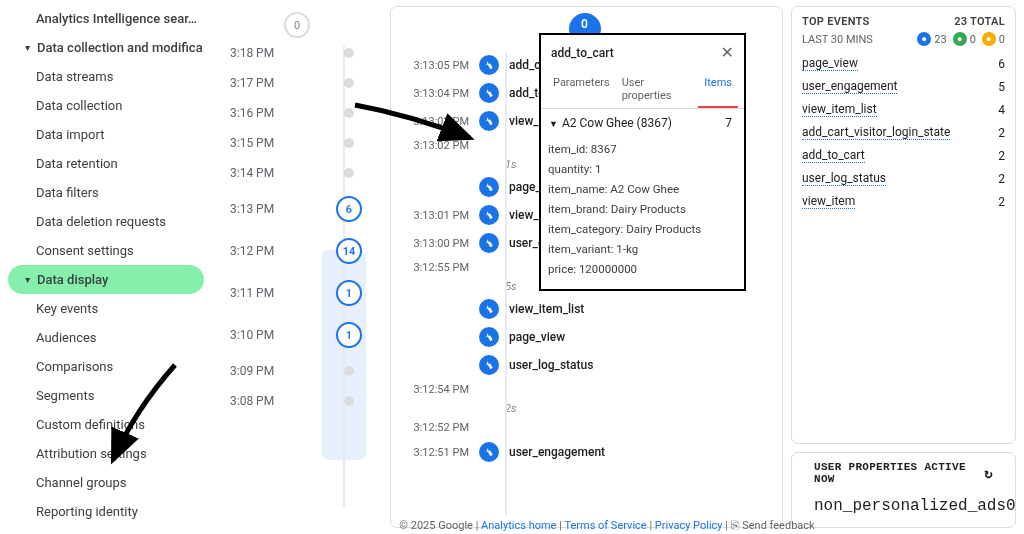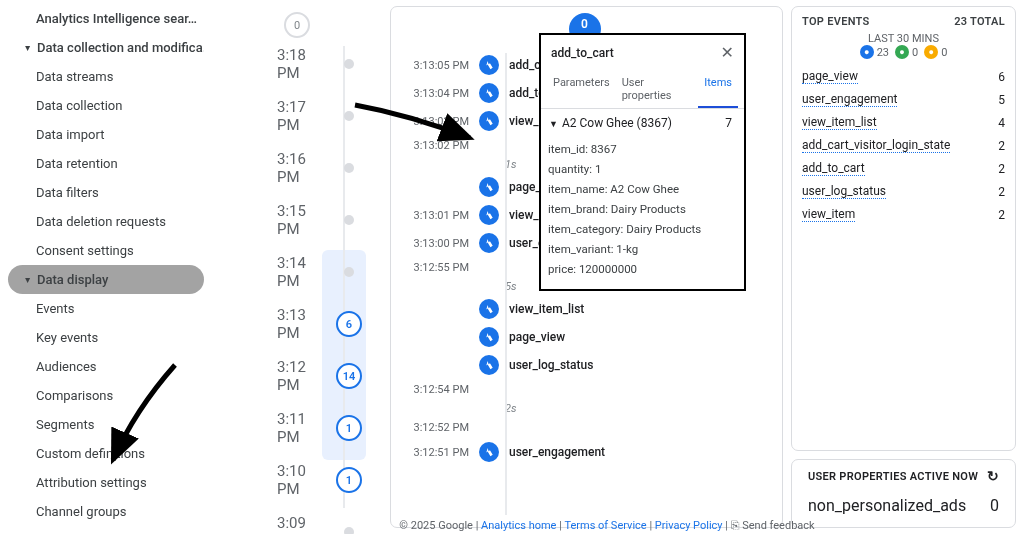--- a/index.html
+++ b/index.html
@@ -43,21 +43,21 @@
       content: '▸';
       transform: rotate(90deg) translateX(1px);
       display: inline-block;
       margin-right: 6px;
       font-size: 10px;
       color: #3c4043;
     }
     .side-item.section-header {
       padding-left: 18px;
       font-weight: 500;
-      background: #a3a3a3;
+      background: #86efac;
     }
     
     .main {
       flex: 1;
       display: flex;
       padding: 6px 8px 6px 2px;
       gap: 8px;
       background: #fff;
     }
     .card {
@@ -77,23 +77,22 @@
     }
     .min-row {
       display: flex;
       align-items: center;
       justify-content: space-between;
       padding: 8px 14px;
       position: relative;
     }
     .min-time {
       color: #5f6368;
-      font-size: 15px;
+      font-size: 12px;
       width: 50px;
-      margin-left: 47px;
     }
     .min-dot-wrap {
       width: 30px;
       display: flex;
       justify-content: center;
       position: relative;
     }
     .min-dot {
       width: 10px; height: 10px; border-radius: 50%;
       background: #dadce0;
@@ -188,21 +187,21 @@
     }
     .po-close { cursor: pointer; font-size: 16px; color: #5f6368; }
     .po-tabs {
       display: flex; border-bottom: 1px solid #dadce0;
       padding: 0 6px; font-size: 11px;
     }
     .po-tab {
       padding: 6px 6px; color: #5f6368; cursor: pointer;
     }
     .po-tab.active {
-      color: #1a73e8; border-bottom: 2px solid #1d4ed8;
+      color: #1a73e8; border-bottom: 2px solid #ef4444;
     }
     .po-itemhead {
       display: flex; align-items: center; justify-content: space-between;
       padding: 7px 12px 7px 8px;
       font-size: 12px;
     }
     .po-itemhead .arrow { font-size: 9px; margin-right: 4px; }
     .po-props {
       padding: 2px 12px 10px 7px;
     }
@@ -215,21 +214,21 @@
       display: flex; flex-direction: column; gap: 8px;
     }
     .tc-head {
       display: flex; justify-content: space-between; align-items: center;
       padding: 8px 10px 2px;
       font-size: 11px; font-weight: 600; color: #3c4043; letter-spacing: .3px;
     }
     .tc-sub {
       display: flex; align-items: center; justify-content: space-between;
       padding: 2px 10px 6px;
-      font-size: 11px; color: #5f6368; flex-direction: column;
+      font-size: 11px; color: #5f6368;
     }
     .counts { display: flex; gap: 6px; align-items: center; font-size: 11px; }
     .count-b {
       display: inline-flex; align-items: center; gap: 3px;
     }
     .cdot {
       width: 14px; height: 14px; border-radius: 50%;
       display: inline-flex; align-items: center; justify-content: center;
       color: #fff; font-size: 9px;
     }
@@ -239,21 +238,22 @@
     .tc-row {
       display: flex; justify-content: space-between; align-items: center;
       padding: 4px 10px;
     }
     .tc-row .link {
       border-bottom: 1px dotted #1a73e8;
       color: #202124; font-size: 12px;
     }
     .tc-row .val { font-size: 12px; }
     .uprops {
-      padding: 8px 16px 8px;
+      padding: 8px 22px 8px;
+      font-family: Liberation Mono, monospace;
     }
     .up-head {
       display: flex; justify-content: space-between; align-items: center;
       font-size: 11px; font-weight: 600; letter-spacing: .3px;
       margin-bottom: 8px;
     }
     .up-row {
       display: flex; justify-content: space-between;
       font-size: 16px; padding: 4px 0;
     }
@@ -282,21 +282,20 @@
       <div class="side-item">Data streams</div>
       <div class="side-item">Data collection</div>
       <div class="side-item">Data import</div>
       <div class="side-item">Data retention</div>
       <div class="side-item">Data filters</div>
       <div class="side-item">Data deletion requests</div>
       <div class="side-item">Consent settings</div>
     </div>
   <div class="side-item section-header">Data display</div>
   <div id="sec2">
-      <div class="side-item">Events</div>
       <div class="side-item">Key events</div>
       <div class="side-item">Audiences</div>
       <div class="side-item">Comparisons</div>
       <div class="side-item">Segments</div>
       <div class="side-item">Custom definitions</div>
       <div class="side-item">Attribution settings</div>
       <div class="side-item">Channel groups</div>
       <div class="side-item">Reporting identity</div>
     </div>
 
@@ -358,20 +357,26 @@
           </span>
         </div>
         <div class="min-row">
           <span class="min-time">3:10 PM</span>
           <span class="min-dot-wrap">
             <span class="min-badge">1</span>
           </span>
         </div>
         <div class="min-row">
           <span class="min-time">3:09 PM</span>
+          <span class="min-dot-wrap">
+            <span class="min-dot"></span>
+          </span>
+        </div>
+        <div class="min-row">
+          <span class="min-time">3:08 PM</span>
           <span class="min-dot-wrap">
             <span class="min-dot"></span>
           </span>
         </div>
       </div>
   </div>
 
   <div class="card events-card">
     <div class="events-header">
       <div class="ev-head-circle">

